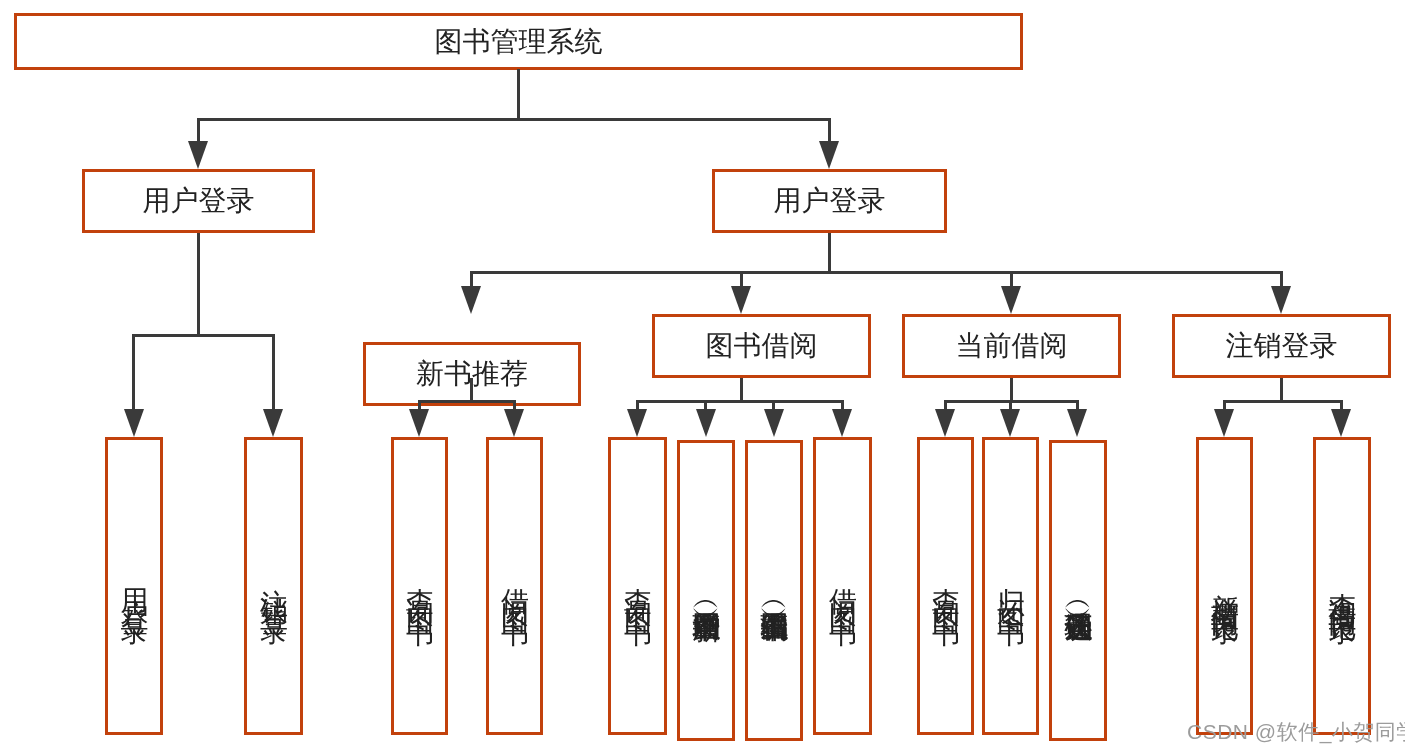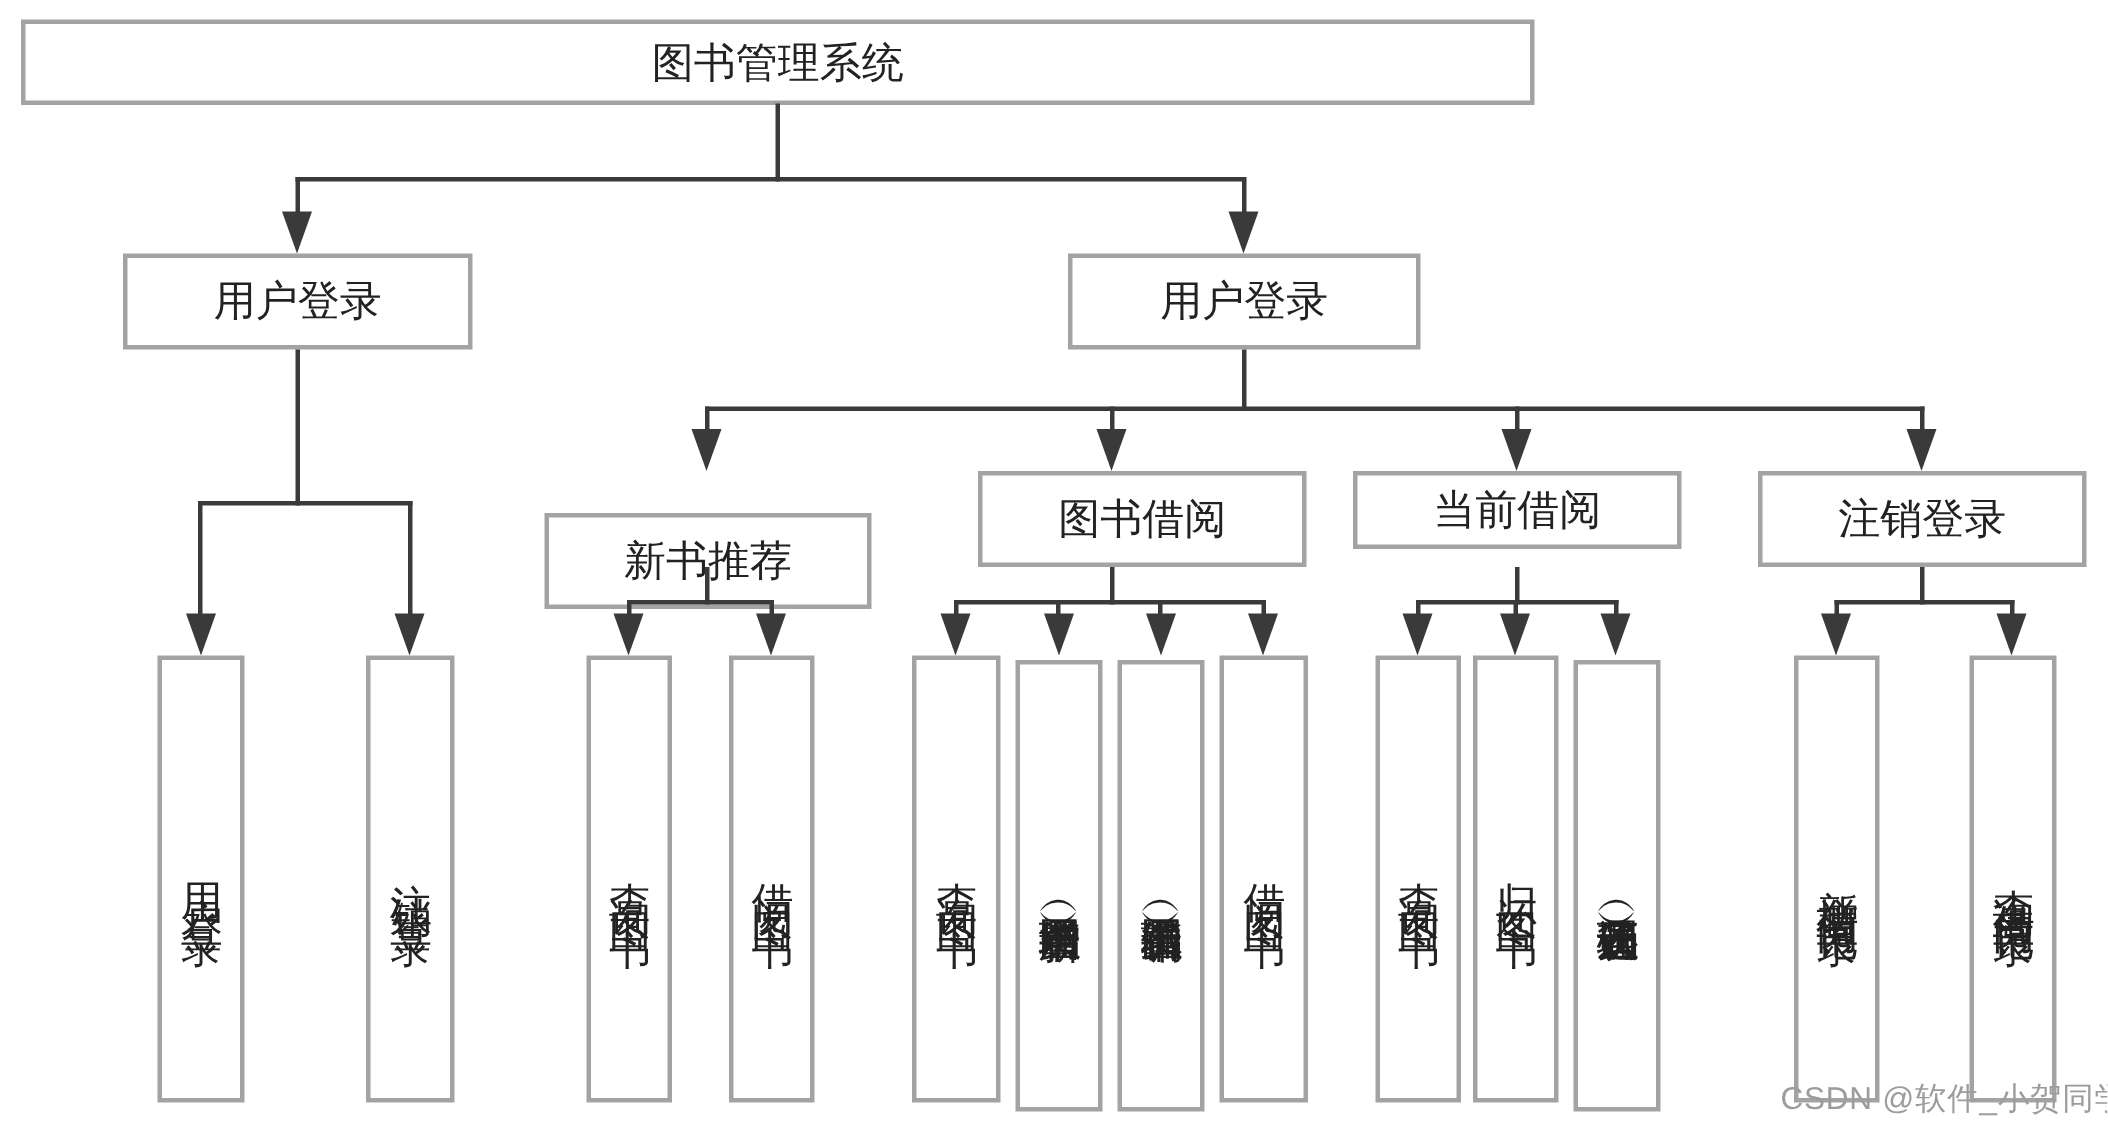--- a/index.html
+++ b/index.html
@@ -1,21 +1,21 @@
 <!DOCTYPE html>
 <html><head>
 <meta charset="utf-8">
 <style>
   html,body{margin:0;padding:0;background:#ffffff;}
   #stage{
     position:relative;width:1405px;height:747px;background:#ffffff;overflow:hidden;
     font-family:"Liberation Sans","DejaVu Sans",sans-serif;
   }
   .box{
-    position:absolute;box-sizing:border-box;border:3px solid #a3a3a3;background:#ffffff;
+    position:absolute;box-sizing:border-box;border:3px solid #c2410c;background:#ffffff;
     display:flex;align-items:center;justify-content:center;
     color:#222222;font-size:28px;line-height:1;white-space:nowrap;
   }
   .vbox{
     writing-mode:vertical-rl;text-orientation:mixed;
     font-size:28px;
   }
   .ls-lg{letter-spacing:10px;}
   .ls-sm{letter-spacing:5px;}
   .ls-0{letter-spacing:0;}
@@ -71,21 +71,21 @@
   <div class="arw" style="left:1001px;top:286px;"></div>
   <div class="v" style="left:1280px;top:271px;height:17px;"></div>
   <div class="arw" style="left:1271px;top:286px;"></div>
 
   <div class="box" style="left:363px;top:298px;width:218px;height:64px;margin-top:44px;">
     <span>新书推荐</span>
   </div>
   <div class="box" style="left:632px;top:314px;width:219px;height:64px;margin-left:20px;">
     <span>图书借阅</span>
   </div>
-  <div class="box" style="left:902px;top:314px;width:219px;height:52px;">
+  <div class="box" style="left:902px;top:314px;width:219px;height:64px;">
     <span>当前借阅</span>
   </div>
   <div class="box" style="left:1172px;top:314px;width:219px;height:64px;">
     <span>注销登录</span>
   </div>
 
   <div class="v" style="left:470px;top:378px;height:25px;"></div>
   <div class="h" style="left:418px;top:400px;width:98px;"></div>
   <div class="v" style="left:418px;top:400px;height:11px;"></div>
   <div class="arw" style="left:409px;top:409px;"></div>

